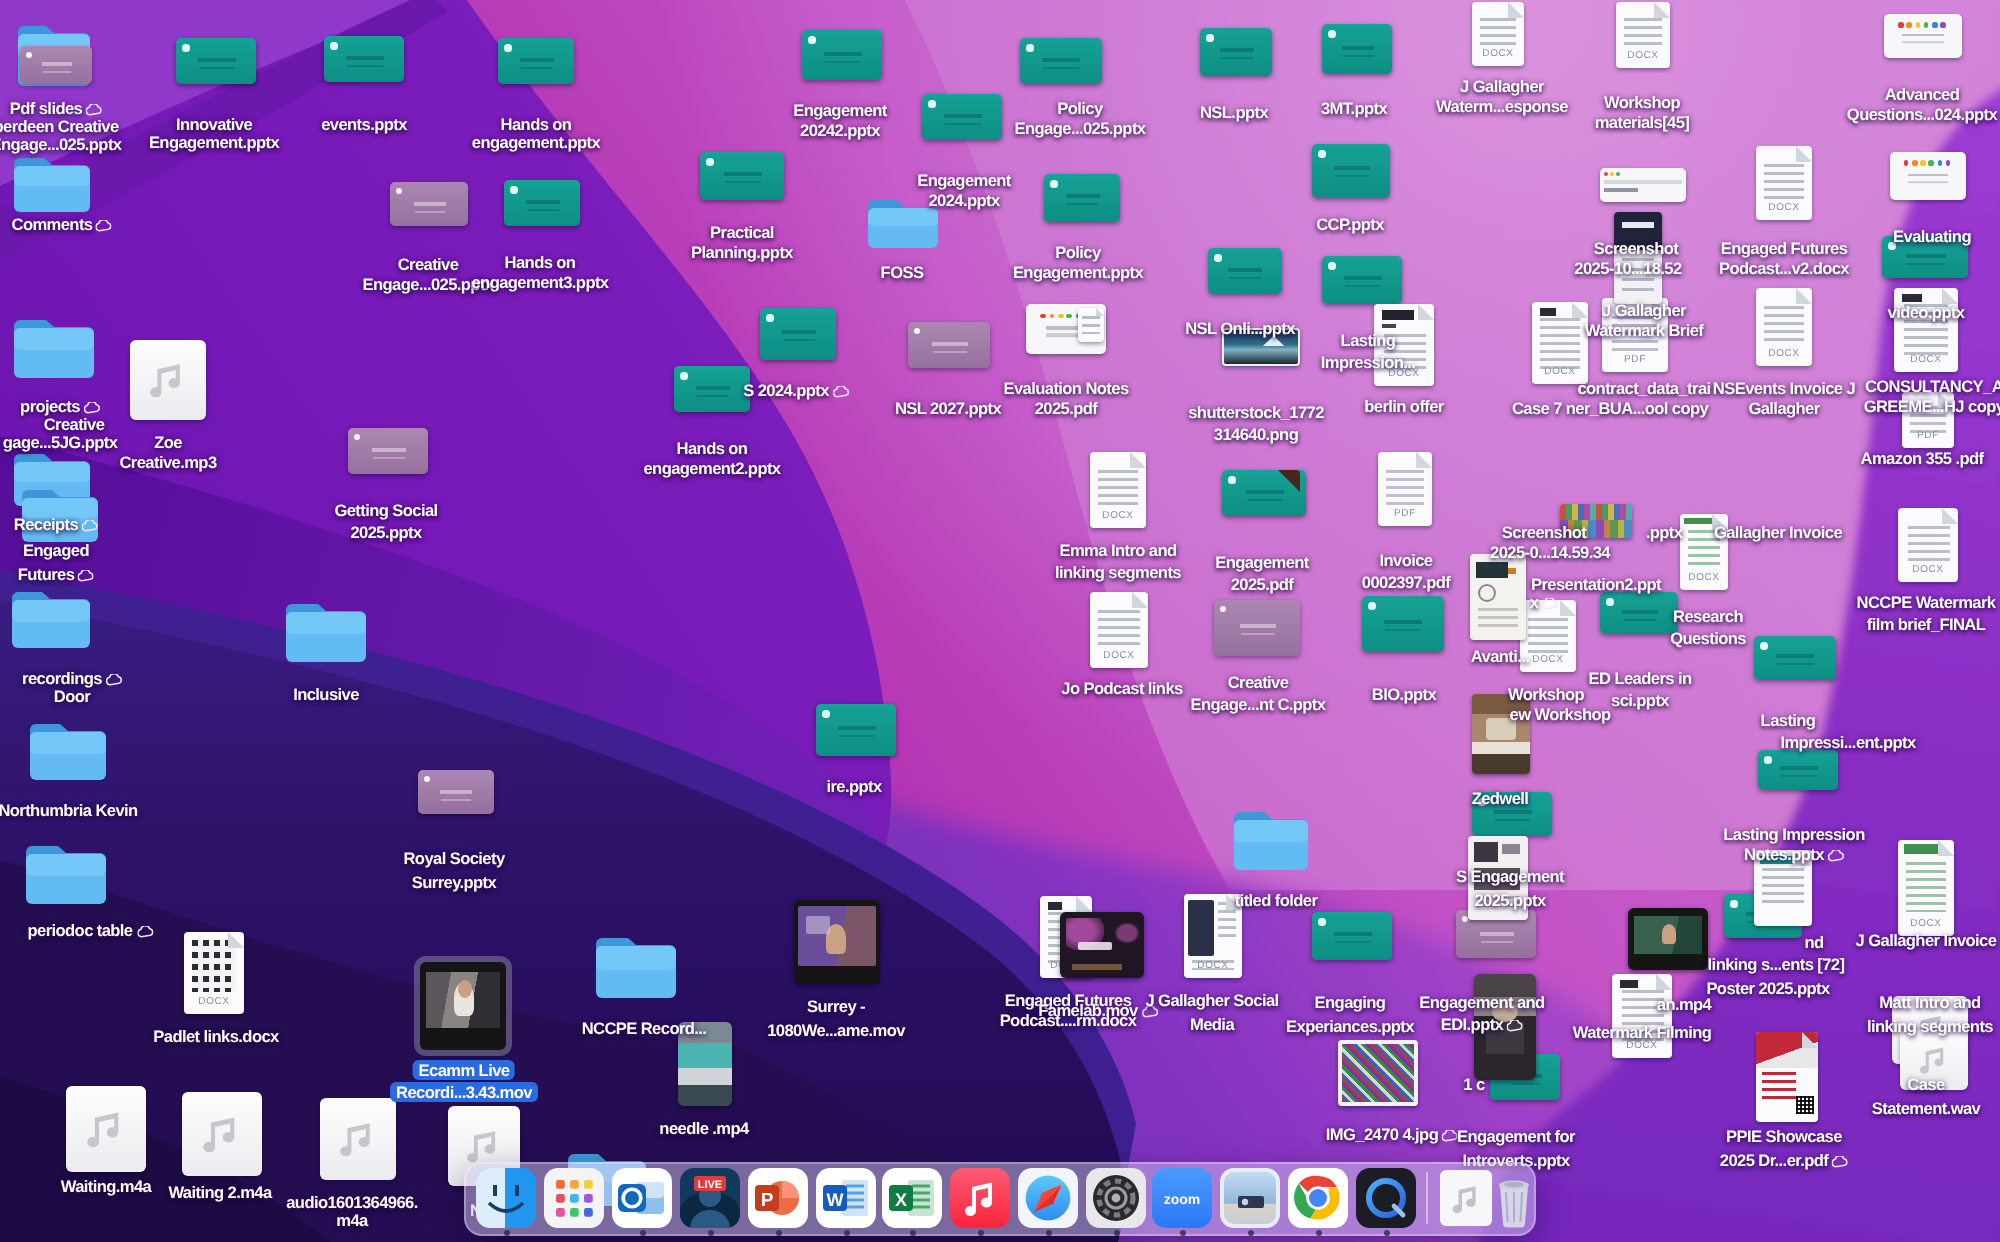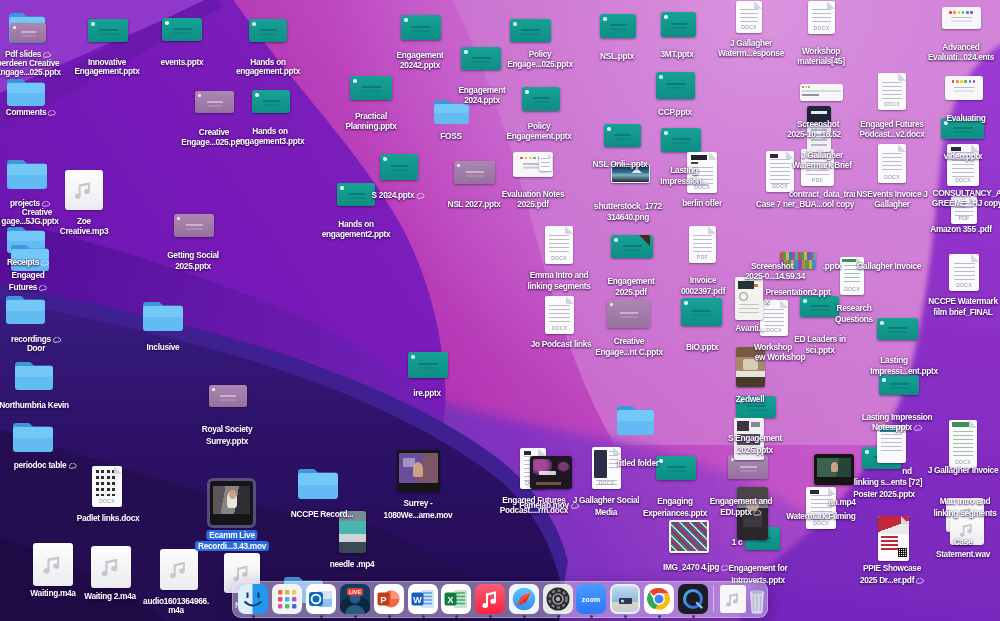--- a/index.html
+++ b/index.html
@@ -439,21 +439,21 @@
 <div class="lab" style="left:420px;top:61px">20242.pptx</div>
 <div class="lab" style="left:540px;top:50px">Policy</div>
 <div class="lab" style="left:540px;top:60px">Engage...025.pptx</div>
 <div class="lab" style="left:617px;top:52px">NSL.pptx</div>
 <div class="lab" style="left:677px;top:50px">3MT.pptx</div>
 <div class="lab" style="left:751px;top:39px">J Gallagher</div>
 <div class="lab" style="left:751px;top:49px">Waterm...esponse</div>
 <div class="lab" style="left:821px;top:47px">Workshop</div>
 <div class="lab" style="left:821px;top:57px">materials[45]</div>
 <div class="lab" style="left:961px;top:43px">Advanced</div>
-<div class="lab" style="left:961px;top:53px">Evaluati...024.ents</div>
+<div class="lab" style="left:961px;top:53px">Questions...024.pptx</div>
 <div class="lab" style="left:31px;top:108px">Comments <svg width="8" height="6" viewBox="0 0 8 6">
         <path d="M2,5.4 a1.9,1.9 0 0 1 -.3,-3.75 a2.3,2.3 0 0 1 4.4,-.3 a1.7,1.7 0 0 1 .3,3.3 z" fill="none" stroke="#efe6f6" stroke-width=".8"></path>
       </svg></div>
 <div class="lab" style="left:214px;top:128px">Creative</div>
 <div class="lab" style="left:214px;top:138px">Engage...025.pptx</div>
 <div class="lab" style="left:270px;top:127px">Hands on</div>
 <div class="lab" style="left:270px;top:137px">engagement3.pptx</div>
 <div class="lab" style="left:371px;top:112px">Practical</div>
 <div class="lab" style="left:371px;top:122px">Planning.pptx</div>
 <div class="lab" style="left:482px;top:86px">Engagement</div>
@@ -526,21 +526,21 @@
 <div class="lab" style="left:780px;top:353px">ew Workshop</div>
 <div class="lab" style="left:854px;top:304px">Research</div>
 <div class="lab" style="left:854px;top:315px">Questions</div>
 <div class="lab" style="left:820px;top:335px">ED Leaders in</div>
 <div class="lab" style="left:820px;top:346px">sci.pptx</div>
 <div class="lab" style="left:702px;top:343px">BIO.pptx</div>
 <div class="lab" style="left:561px;top:340px">Jo Podcast links</div>
 <div class="lab" style="left:629px;top:337px">Creative</div>
 <div class="lab" style="left:629px;top:348px">Engage...nt C.pptx</div>
 <div class="lab" style="left:894px;top:356px">Lasting</div>
-<div class="lab" style="left:904px;top:367px">Impressi...ent.pptx</div>
+<div class="lab" style="left:924px;top:367px">Impressi...ent.pptx</div>
 <div class="lab" style="left:897px;top:413px">Lasting Impression</div>
 <div class="lab" style="left:897px;top:423px">Notes.pptx <svg width="8" height="6" viewBox="0 0 8 6">
         <path d="M2,5.4 a1.9,1.9 0 0 1 -.3,-3.75 a2.3,2.3 0 0 1 4.4,-.3 a1.7,1.7 0 0 1 .3,3.3 z" fill="none" stroke="#efe6f6" stroke-width=".8"></path>
       </svg></div>
 <div class="lab" style="left:907px;top:467px">nd</div>
 <div class="lab" style="left:888px;top:478px">linking s...ents [72]</div>
 <div class="lab" style="left:884px;top:490px">Poster 2025.pptx</div>
 <div class="lab" style="left:842px;top:498px">an.mp4</div>
 <div class="lab" style="left:963px;top:466px">J Gallagher Invoice</div>
 <div class="lab" style="left:965px;top:497px">Matt Intro and</div>
@@ -559,21 +559,21 @@
 <div class="lab" style="left:755px;top:434px">S Engagement</div>
 <div class="lab" style="left:755px;top:446px">2025.pptx</div>
 <div class="lab" style="left:741px;top:497px">Engagement and</div>
 <div class="lab" style="left:741px;top:508px">EDI.pptx <svg width="8" height="6" viewBox="0 0 8 6">
         <path d="M2,5.4 a1.9,1.9 0 0 1 -.3,-3.75 a2.3,2.3 0 0 1 4.4,-.3 a1.7,1.7 0 0 1 .3,3.3 z" fill="none" stroke="#efe6f6" stroke-width=".8"></path>
       </svg></div>
 <div class="lab" style="left:737px;top:538px">1 c</div>
 <div class="lab" style="left:758px;top:564px">Engagement for</div>
 <div class="lab" style="left:758px;top:576px">Introverts.pptx</div>
 <div class="lab" style="left:427px;top:389px">ire.pptx</div>
-<div class="lab" style="left:638px;top:459px">titled folder</div>
+<div class="lab" style="left:638px;top:446px">titled folder</div>
 <div class="lab" style="left:675px;top:497px">Engaging</div>
 <div class="lab" style="left:675px;top:509px">Experiances.pptx</div>
 <div class="lab" style="left:534px;top:496px">Engaged Futures</div>
 <div class="lab" style="left:549px;top:501px">Famelab.mov <svg width="8" height="6" viewBox="0 0 8 6">
         <path d="M2,5.4 a1.9,1.9 0 0 1 -.3,-3.75 a2.3,2.3 0 0 1 4.4,-.3 a1.7,1.7 0 0 1 .3,3.3 z" fill="none" stroke="#efe6f6" stroke-width=".8"></path>
       </svg></div>
 <div class="lab" style="left:534px;top:506px">Podcast....rm.docx</div>
 <div class="lab" style="left:606px;top:496px">J Gallagher Social</div>
 <div class="lab" style="left:606px;top:508px">Media</div>
 <div class="lab" style="left:418px;top:499px">Surrey -</div>

